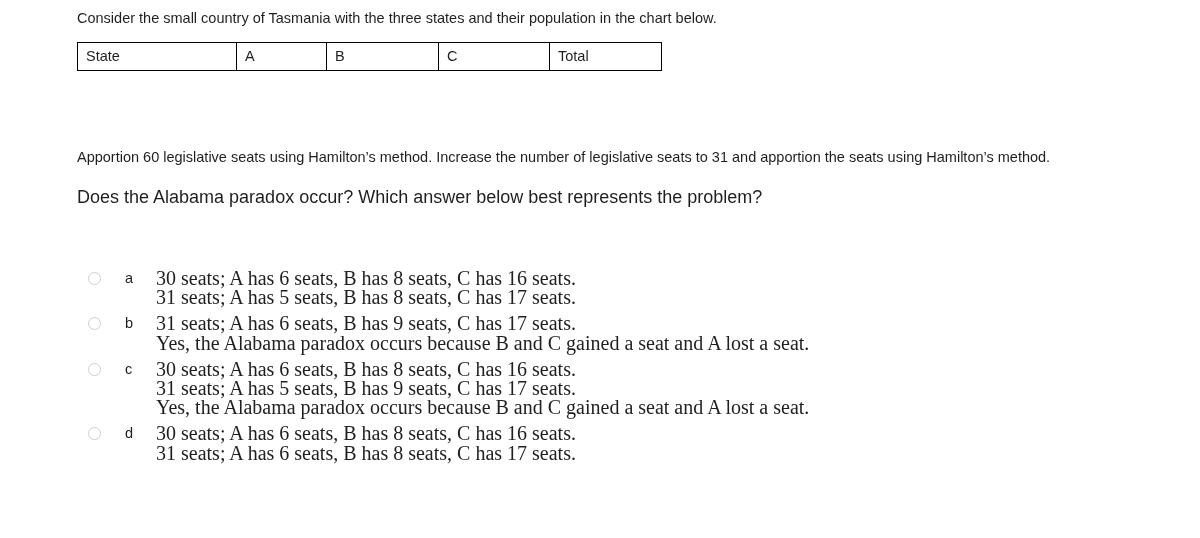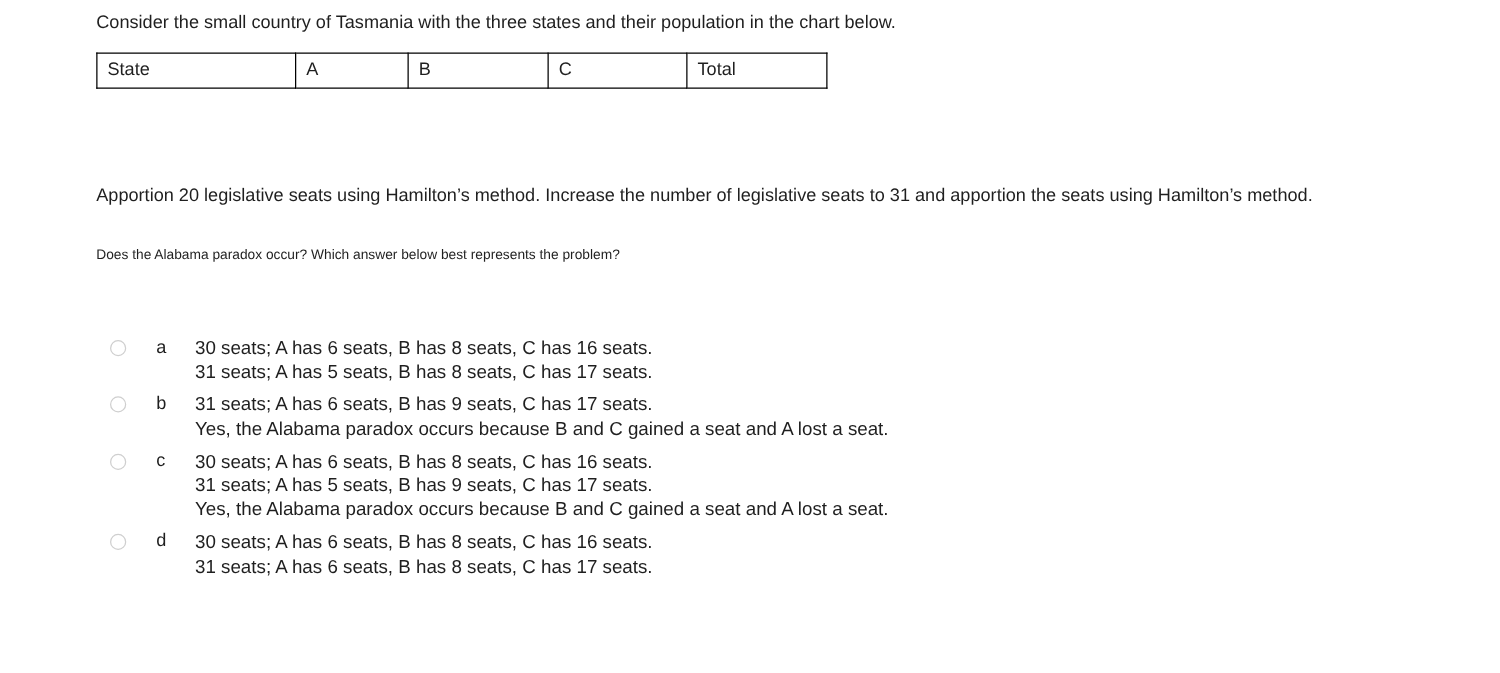--- a/index.html
+++ b/index.html
@@ -59,22 +59,22 @@
     left: 77px;
     top: 147px;
     width: 975px;
     font-size: 14.5px;
     line-height: 20px;
     color: #1f1f1f;
   }
   .question {
     position: absolute;
     left: 77px;
-    top: 194px;
-    font-size: 11px;
+    top: 187px;
+    font-size: 18px;
     line-height: 20px;
     color: #1f1f1f;
     white-space: nowrap;
   }
 
   
   .options {
     position: absolute;
     left: 88px;
     top: 269px;
@@ -98,24 +98,25 @@
   .option-letter {
     width: 55px;
     flex: 0 0 auto;
     padding-left: 24px;
     box-sizing: border-box;
     font-size: 14.5px;
     line-height: 19.4px;
     color: #1f1f1f;
   }
   .option-lines {
-    font-size: 15px;
+    font-size: 20px;
     line-height: 19.4px;
     color: #1f1f1f;
     white-space: nowrap;
+    font-family: Liberation Serif, serif;
   }
   .option-lines div { white-space: nowrap; }
 </style>
 </head>
 <body>
 
 <div class="page">
 
   <div class="intro">Consider the small country of Tasmania with the three states and their population in the chart below.</div>
 
@@ -124,21 +125,21 @@
       <tr>
         <td class="col-label">State</td>
         <td class="col-a">A</td>
         <td class="col-b">B</td>
         <td class="col-c">C</td>
         <td class="col-total">Total</td>
       </tr>
     </tbody>
   </table>
 
-  <div class="prompt">Apportion 20 legislative seats using Hamilton’s method. Increase the number of legislative seats to 31 and apportion the seats using Hamilton’s method.</div>
+  <div class="prompt">Apportion 60 legislative seats using Hamilton’s method. Increase the number of legislative seats to 31 and apportion the seats using Hamilton’s method.</div>
   <div class="question">Does the Alabama paradox occur? Which answer below best represents the problem?</div>
 
   <div class="options">
 
     <div class="option-row">
       <span class="radio"></span>
       <span class="option-letter">a</span>
       <span class="option-lines">
         <div>30 seats; A has 6 seats, B has 8 seats, C has 16 seats.</div>
         <div>31 seats; A has 5 seats, B has 8 seats, C has 17 seats.</div>

